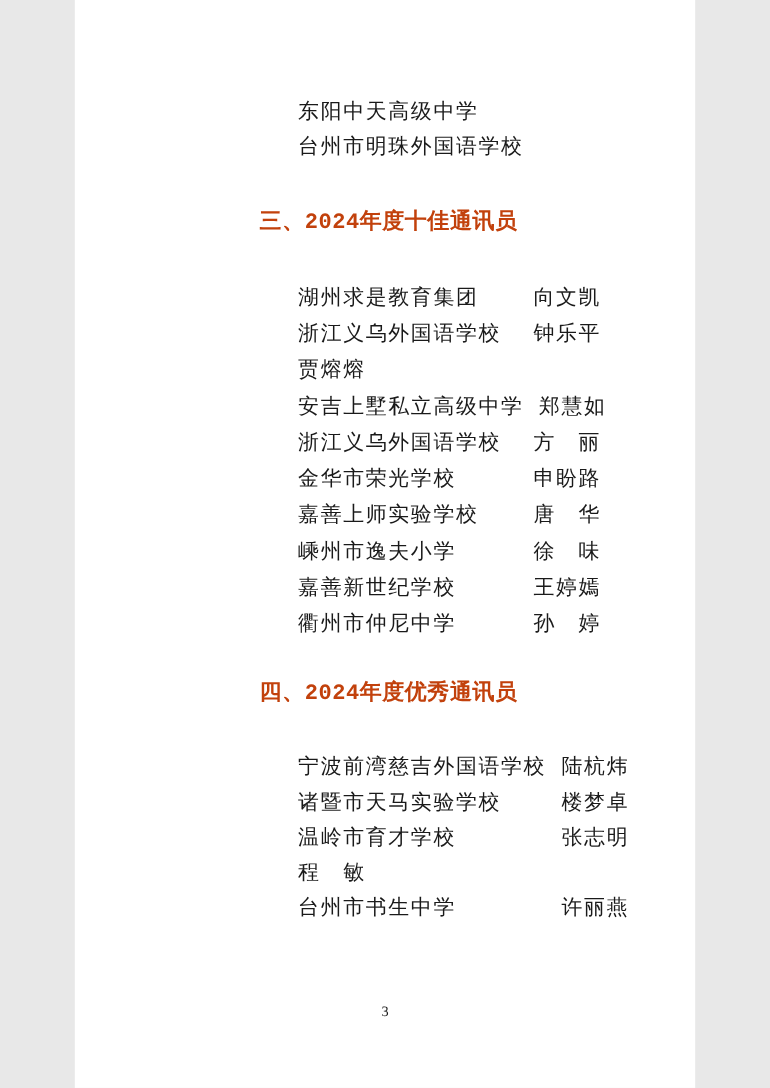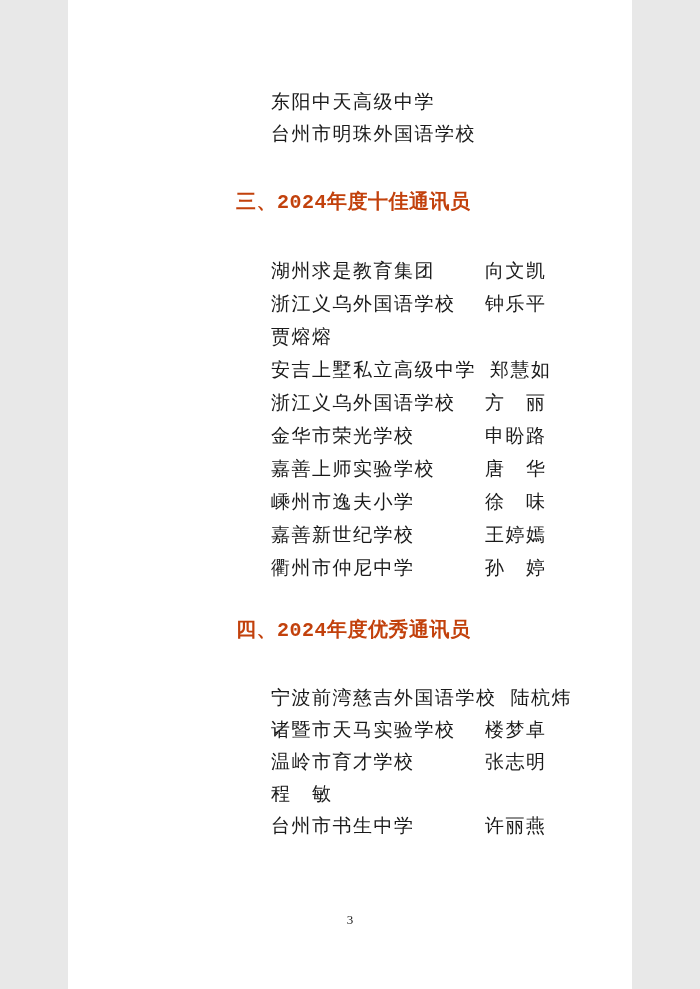--- a/index.html
+++ b/index.html
@@ -43,21 +43,21 @@
   .heading-excellent { top: 616px; text-align: center; }
   .entry-list {
     position: absolute;
     left: 203px;
     font-size: 19px;
     letter-spacing: 1.5px;
   }
   .list-top10 { top: 254px; }
   .list-top10 .entry-row { line-height: 33px; }
   .list-excellent { top: 682px; }
-  .list-excellent .entry-row { line-height: 32px; }
+  .list-excellent .entry-row { line-height: 32px; justify-content: space-between; }
   .entry-row {
     display: flex;
     column-gap: 14px;
     white-space: nowrap;
   }
   .entry-school {
     display: inline-block;
     min-width: 200px;
   }
   .page-number {

